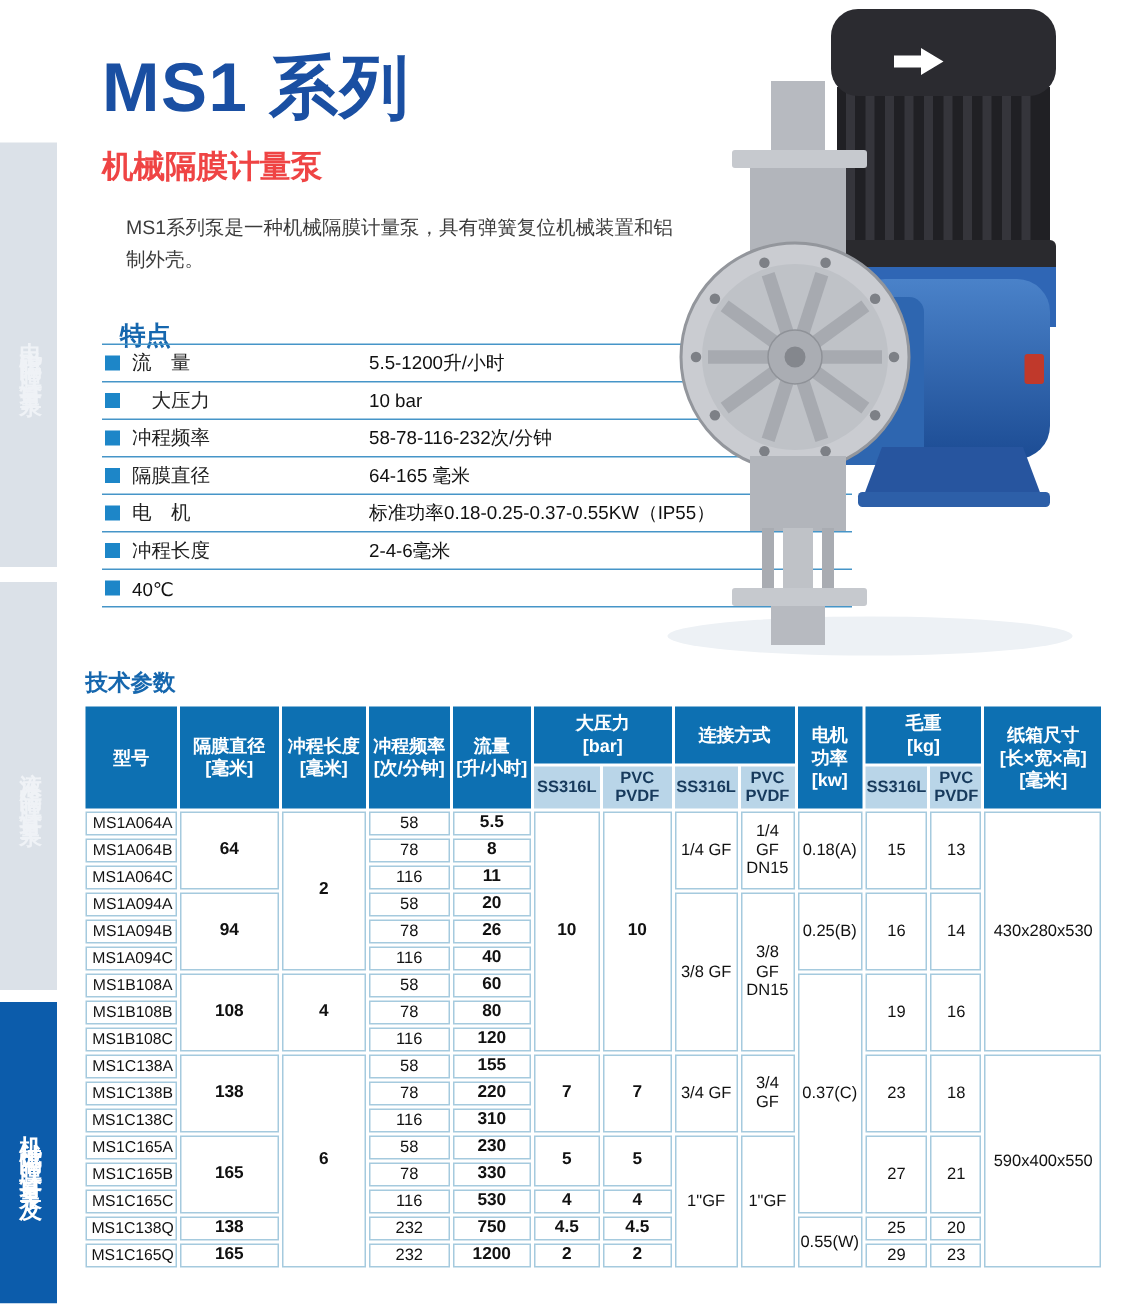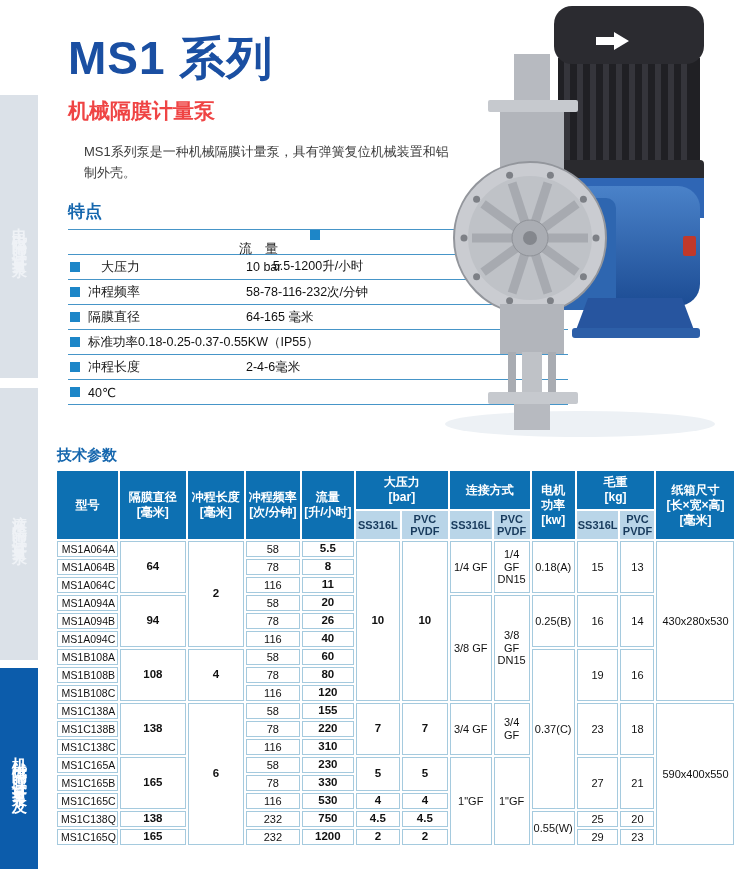--- a/index.html
+++ b/index.html
@@ -13,24 +13,24 @@
   .side.dark{background:#0c5cab;color:#ffffff;}
   #side-0{top:95px;height:283px;}
   #side-1{top:388px;height:272px;}
   #side-2{top:668px;height:201px;}
   .vtext{writing-mode:vertical-rl;text-orientation:upright;font-size:15px;font-weight:bold;letter-spacing:6px;}
   
   .title{position:absolute;left:68px;top:28px;margin:0;font-size:46px;font-weight:bold;color:#1a4fa2;letter-spacing:1px;}
   .subtitle{position:absolute;left:68px;top:97px;margin:0;font-size:21px;font-weight:bold;color:#ef4444;}
   .desc{position:absolute;left:68px;top:126px;margin:16px;width:372px;font-size:13px;line-height:1.6;color:#3c3c3c;}
   
-  .feat-head{position:absolute;left:68px;top:200px;margin:0;font-size:17px;font-weight:bold;color:#1667ae;}
+  .feat-head{position:absolute;left:68px;top:200px;margin:12px;font-size:17px;font-weight:bold;color:#1667ae;}
   #features-list{position:absolute;left:68px;top:229px;width:500px;z-index:1;}
   .feat-row{display:flex;align-items:center;height:24px;border-bottom:1px solid #4695c8;}
-  .feat-row:first-child{border-top:1px solid #4695c8;flex-direction:column;}
+  .feat-row:first-child{border-top:1px solid #4695c8;}
   .bullet{width:10px;height:10px;background:#1d86c8;margin:0 8px 0 2px;flex:none;}
   .feat-label{width:158px;font-size:13px;color:#222;flex:none;}
   .feat-value{font-size:12.5px;color:#111;white-space:nowrap;}
   
   .pump{position:absolute;left:430px;top:0;width:320px;height:440px;z-index:2;}
   
   .spec-head{position:absolute;left:57px;top:446px;margin:0;font-size:15px;font-weight:bold;color:#1667ae;}
   #spec-table{position:absolute;left:55px;top:469px;border-collapse:separate;border-spacing:2px;table-layout:fixed;}
   #spec-table thead tr:nth-child(1){height:38px;}
   #spec-table thead tr:nth-child(2){height:28px;}
@@ -77,20 +77,21 @@
       <span class="feat-label">冲程频率</span>
       <span class="feat-value">58-78-116-232次/分钟</span>
     </div>
     <div class="feat-row">
       <span class="bullet"></span>
       <span class="feat-label">隔膜直径</span>
       <span class="feat-value">64-165 毫米</span>
     </div>
     <div class="feat-row">
       <span class="bullet"></span>
+      <span class="feat-label">电　机</span>
       <span class="feat-value">标准功率0.18-0.25-0.37-0.55KW（IP55）</span>
     </div>
     <div class="feat-row">
       <span class="bullet"></span>
       <span class="feat-label">冲程长度</span>
       <span class="feat-value">2-4-6毫米</span>
     </div>
     <div class="feat-row">
       <span class="bullet"></span>
       <span class="feat-value">40℃</span>

